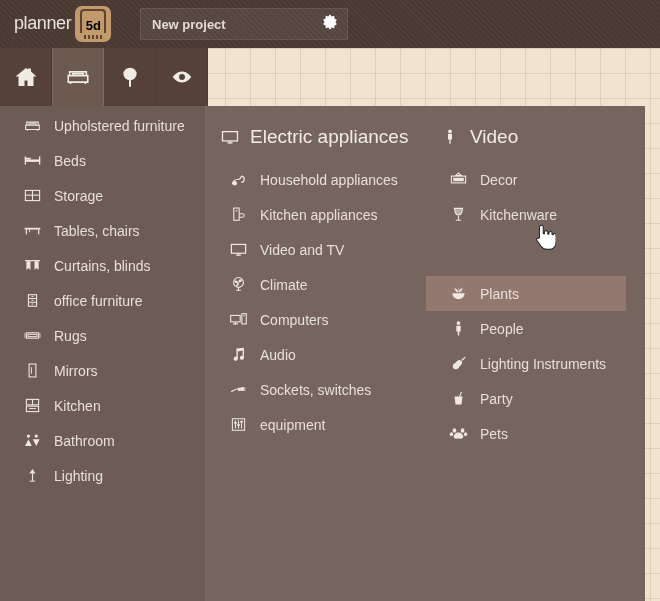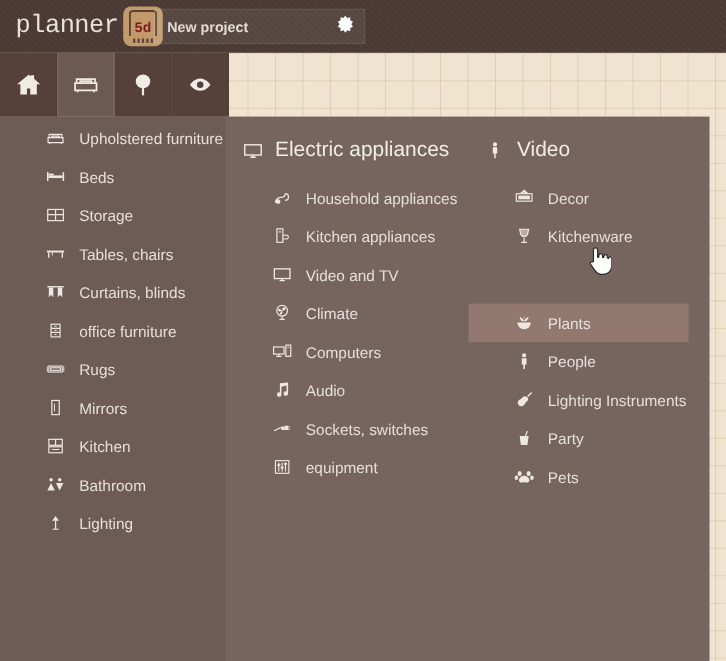--- a/index.html
+++ b/index.html
@@ -43,23 +43,23 @@
     box-sizing: border-box;
   }
   .logo {
     display: flex;
     align-items: center;
     margin-left: 14px;
     gap: 4px;
   }
   .logo-word {
     color: #e9e2dc;
-    font-size: 23px;
+    font-size: 18px;
     letter-spacing: -0.4px;
-    font-family: Liberation Mono, monospace;
+    font-family: Liberation Sans, sans-serif;
     font-weight: 400;
     line-height: 1;
     padding-bottom: 2px;
   }
   .logo-badge {
     width: 36px; height: 36px;
     border-radius: 7px;
     background: #c29a6c;
     display: flex;
     flex-direction: column;
@@ -72,42 +72,42 @@
     border: 2px solid #5b4436;
     border-bottom: none;
     border-radius: 4px 4px 0 0;
     position: relative;
     display: flex;
     align-items: flex-end;
     justify-content: center;
     box-sizing: border-box;
   }
   .logo-badge .badge-5d {
-    color: #7f1d1d;
+    color: #000000;
     font-size: 13px;
     font-weight: bold;
     line-height: 1;
-    font-family: Liberation Mono, monospace;
+    font-family: Liberation Sans, sans-serif;
     margin-bottom: 1px;
   }
   .logo-badge .badge-dots {
     display: flex;
     gap: 2px;
     margin-top: 2px;
   }
   .logo-badge .badge-dots i {
     width: 2px; height: 4px;
     background: #5b4436;
     display: block;
   }
 
   .project-field {
     position: absolute;
     left: 140px; top: 8px;
-    width: 192px; height: 32px;
+    width: 208px; height: 32px;
     background: rgba(255,255,255,0.07);
     border: 1px solid rgba(255,255,255,0.08);
     box-sizing: border-box;
     display: flex;
     align-items: center;
     padding: 0 8px 0 11px;
   }
   .project-name {
     color: #e3dbd4;
     font-size: 13px;
@@ -180,21 +180,21 @@
     font-weight: 400;
     white-space: nowrap;
   }
   .col-head .hicon { width: 20px; display:flex; justify-content:center; }
 
   .items { margin-top: 2px; }
   .item {
     display: flex;
     align-items: center;
     height: 35px;
-    padding-left: 40px;
+    padding-left: 22px;
     gap: 12px;
     box-sizing: border-box;
   }
   .item .iicon {
     width: 20px;
     display: flex;
     align-items: center;
     justify-content: center;
     flex: 0 0 20px;
   }

